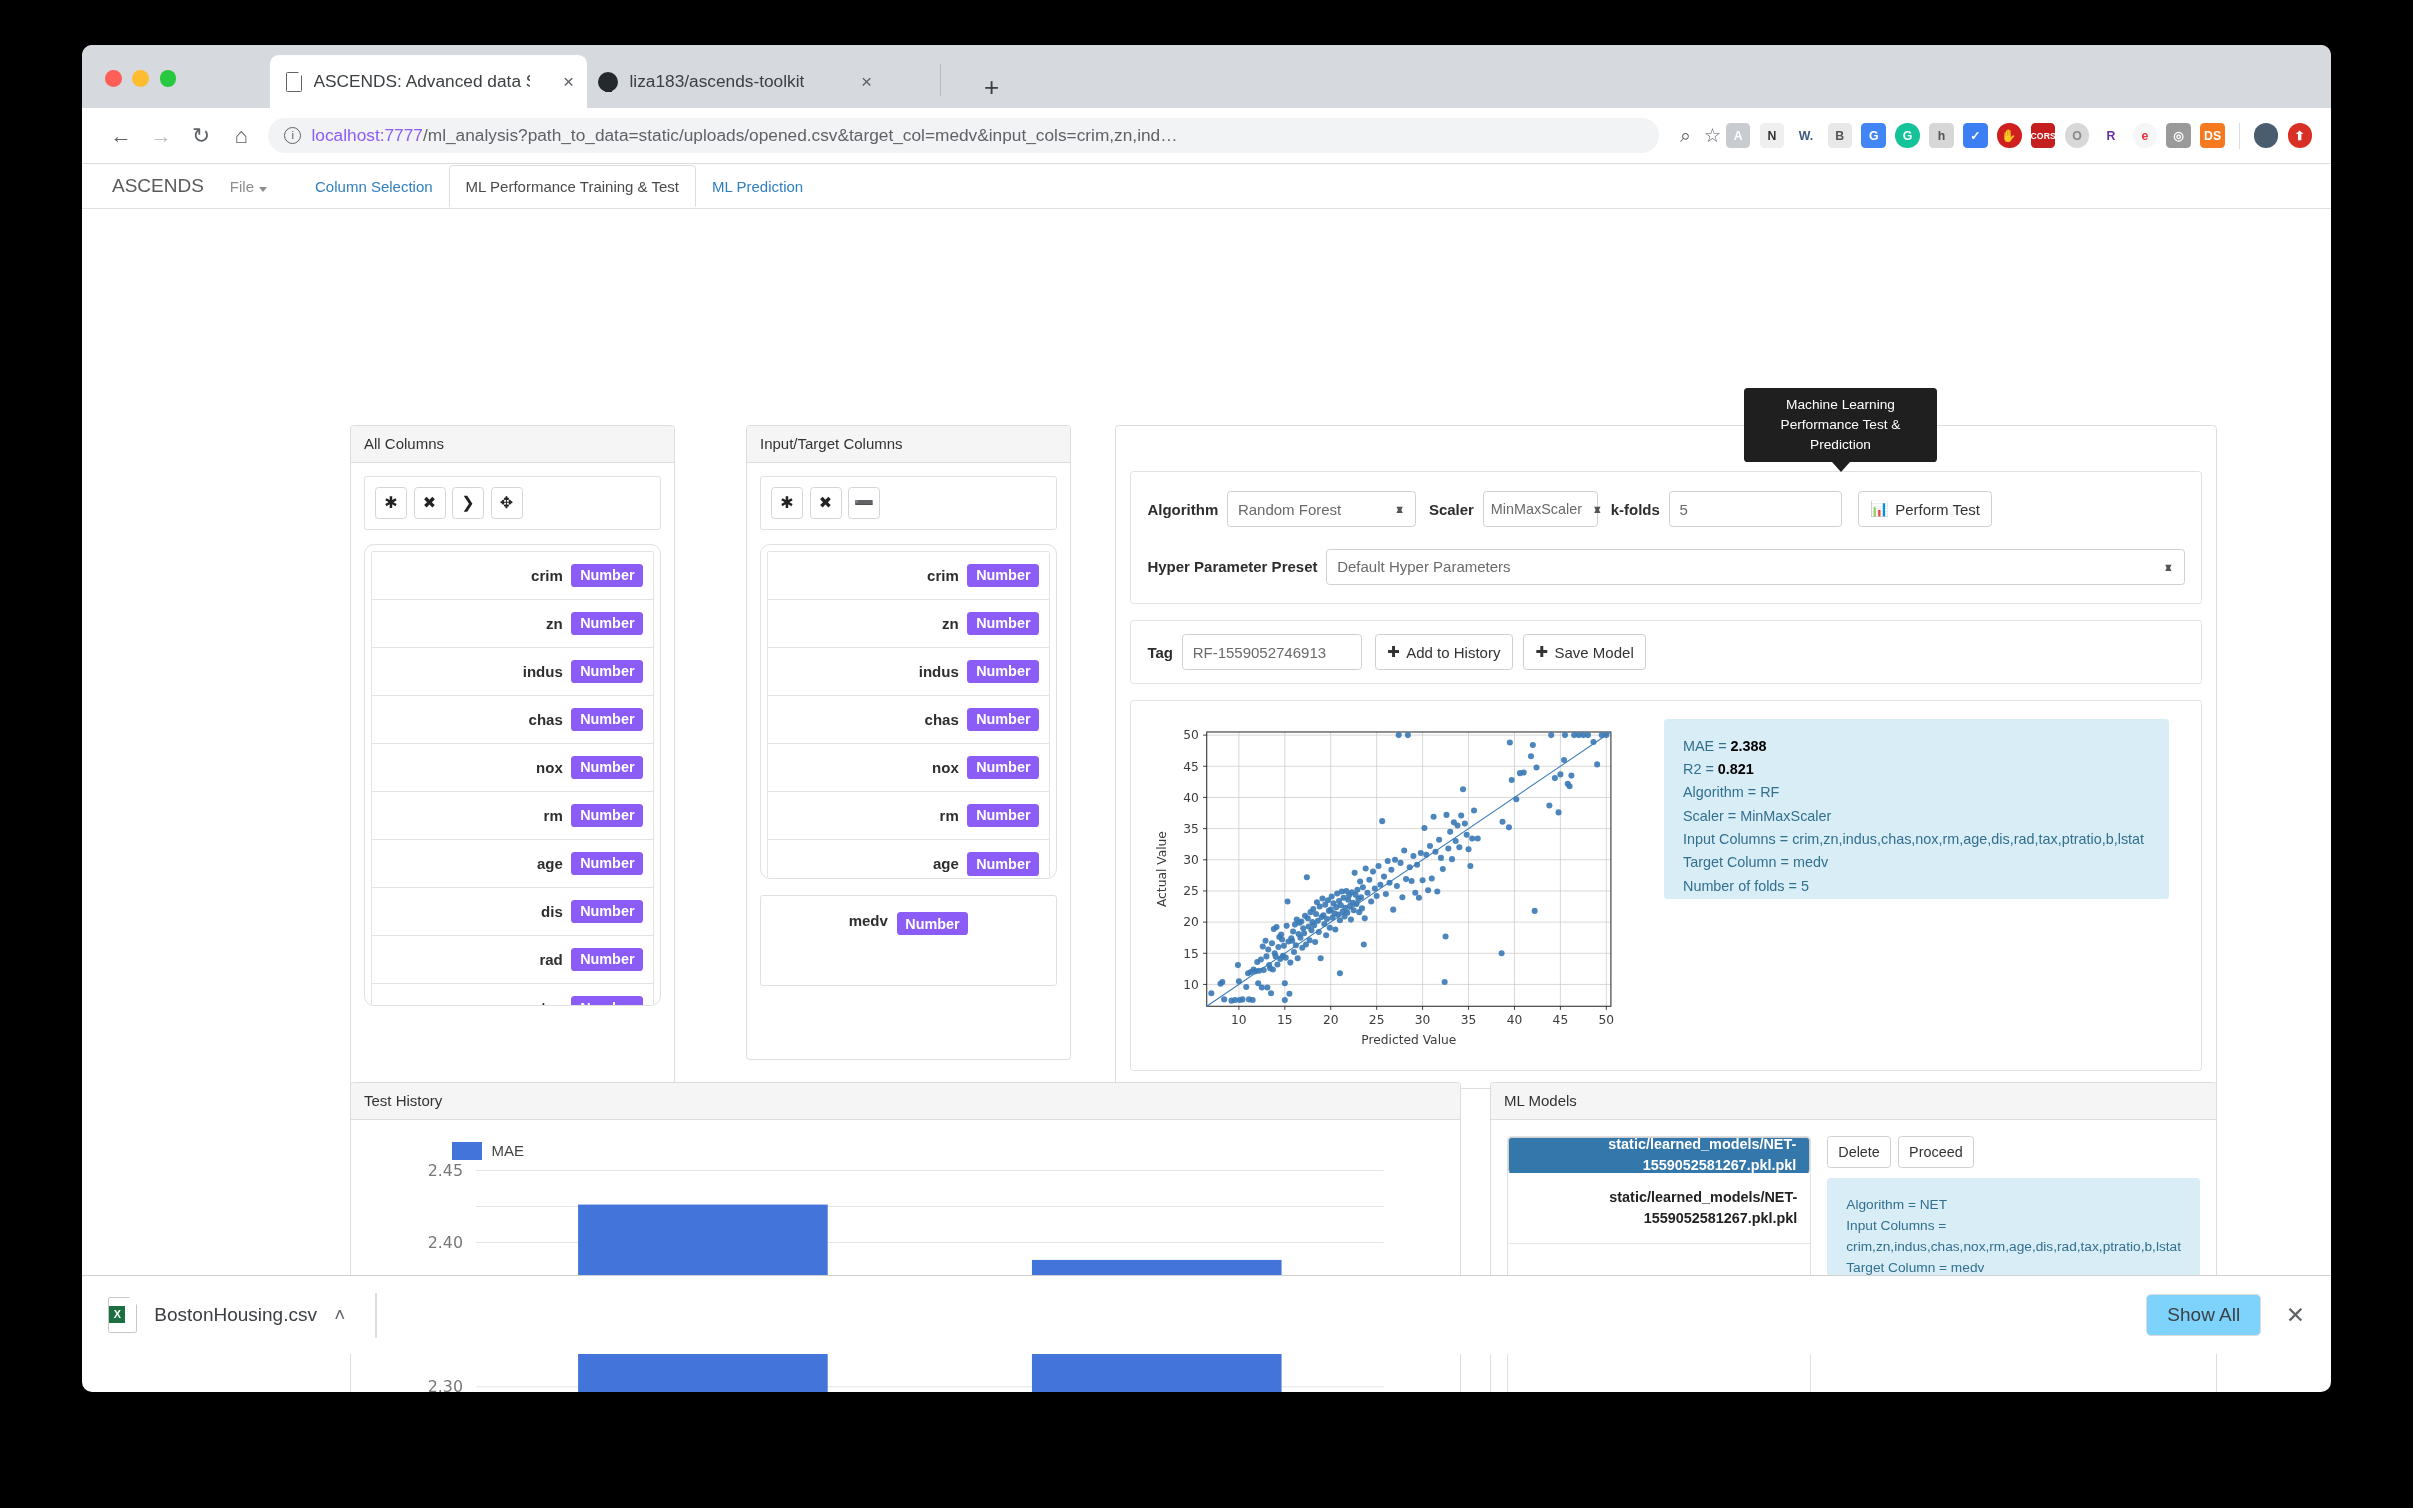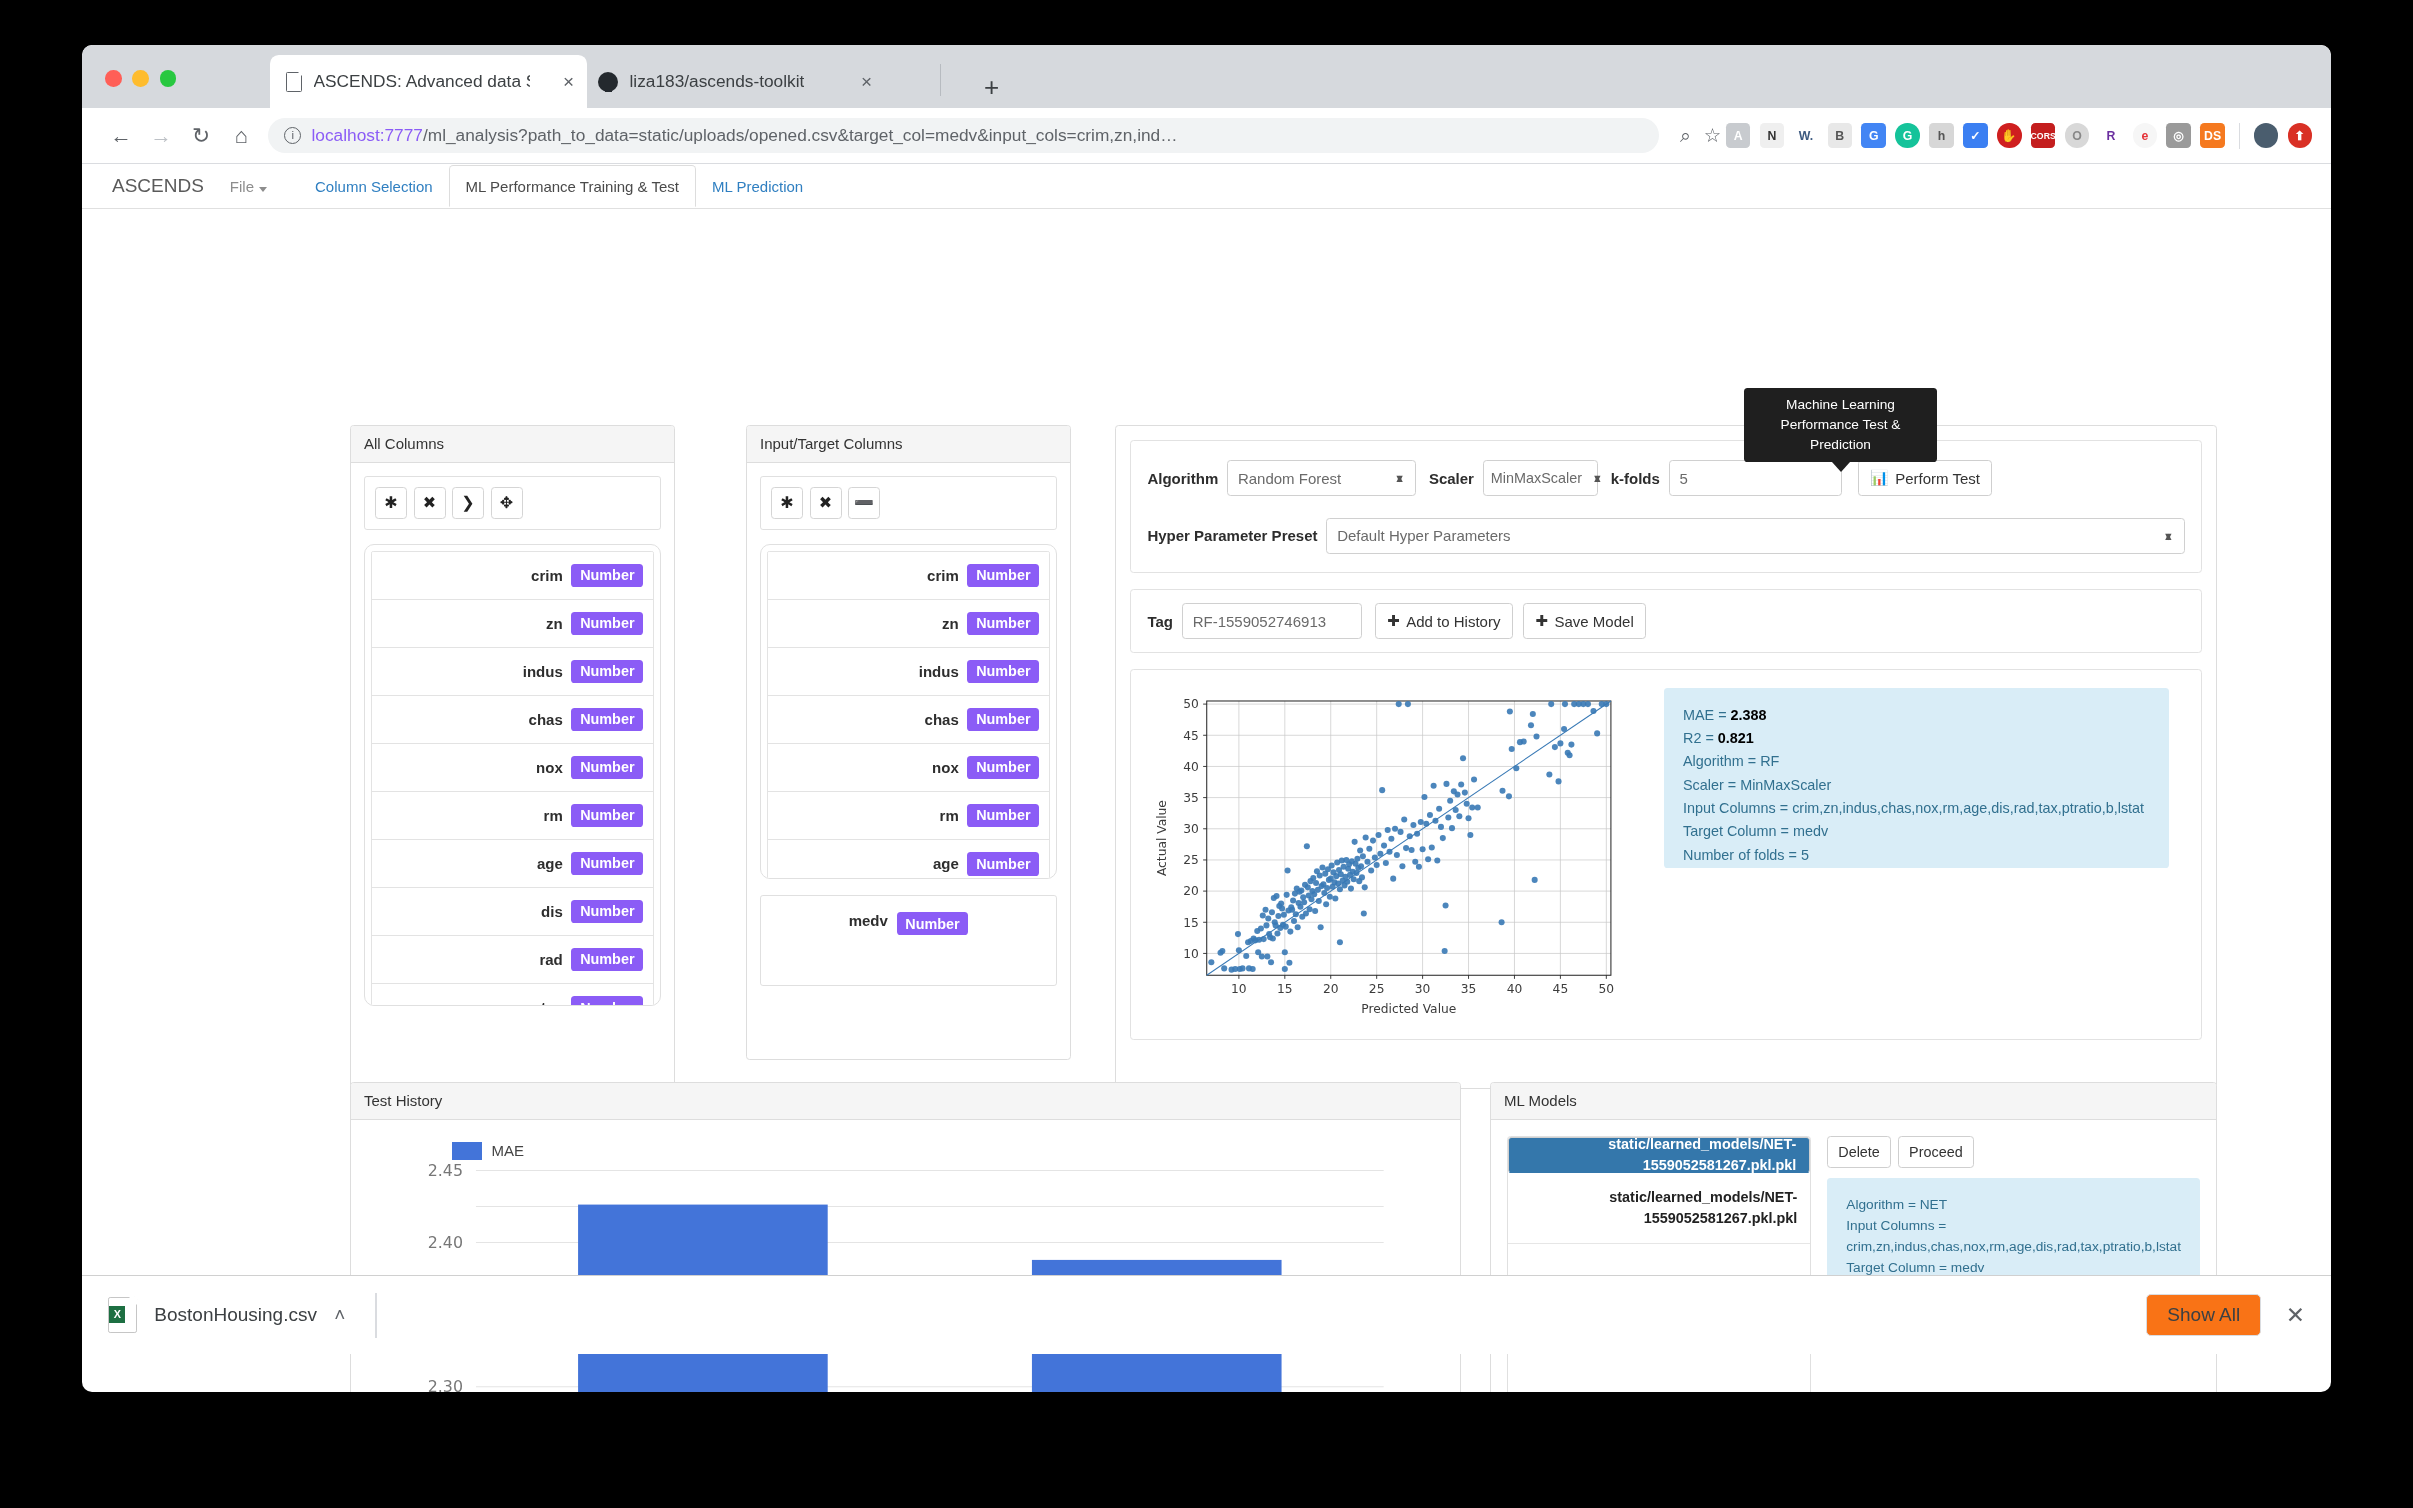--- a/index.html
+++ b/index.html
@@ -187,21 +187,21 @@
   }
   .sel { justify-content: space-between; gap: 10px; }
   .spin { display: flex; flex-direction: column; line-height: 0; color: #555; flex: none; }
   .spin i { font-style: normal; font-size: 10.8px; }
   .btn {
     border: 0.7px solid #cfcfcf; border-radius: 3.6px; background: #ffffff;
     height: 36px; font-size: 15px; color: #333333;
     display: inline-flex; align-items: center; gap: 6.5px; padding: 0 11.5px;
     white-space: nowrap;
   }
-  .subbox { border: 0.7px solid #e2e2e2; border-radius: 3.6px; padding: 14.4px 16px; }
+  .subbox { border: 0.7px solid #e2e2e2; border-radius: 3.6px; padding: 14.4px 16px; margin-top: 31px; }
 
   .tooltip {
     position: absolute; background: #1f1f1f; color: #ffffff;
     font-size: 13.7px; text-align: center; line-height: 1.45;
     padding: 7.2px 11.5px; border-radius: 3.6px;
   }
   .tooltip::after {
     content: ""; position: absolute; left: 50%; bottom: -10px; transform: translateX(-50%);
     border-left: 9.4px solid transparent; border-right: 9.4px solid transparent;
     border-top: 10px solid #1f1f1f;
@@ -250,21 +250,21 @@
   .dl-icon .x {
     position: absolute; left: 1.4px; top: 8.7px; width: 16px; height: 17.3px;
     background: #1d6f42; color: #ffffff; font-size: 10.8px; font-weight: bold;
     display: flex; align-items: center; justify-content: center;
   }
   .dl-name { font-size: 19px; color: #3c4043; }
   .chev-up { font-size: 19px; color: #5f6368; }
   .shelf-divider { width: 1.4px; height: 45px; background: #dadce0; margin-left: 30px; }
   .showall {
     margin-left: auto; border: 0.7px solid #dadce0; border-radius: 5px;
-    padding: 9.4px 20px; font-size: 19px; color: #3c4043; background: #f97316;
+    padding: 9.4px 20px; font-size: 19px; color: #3c4043; background: #7dd3fc;
   }
   .shelf-close { font-size: 23px; color: #5f6368; margin-left: 24.5px; }
 </style>
 </head>
 <body>
 
 <div class="window">
 
   <div class="tabstrip">
     <div class="traffic">

